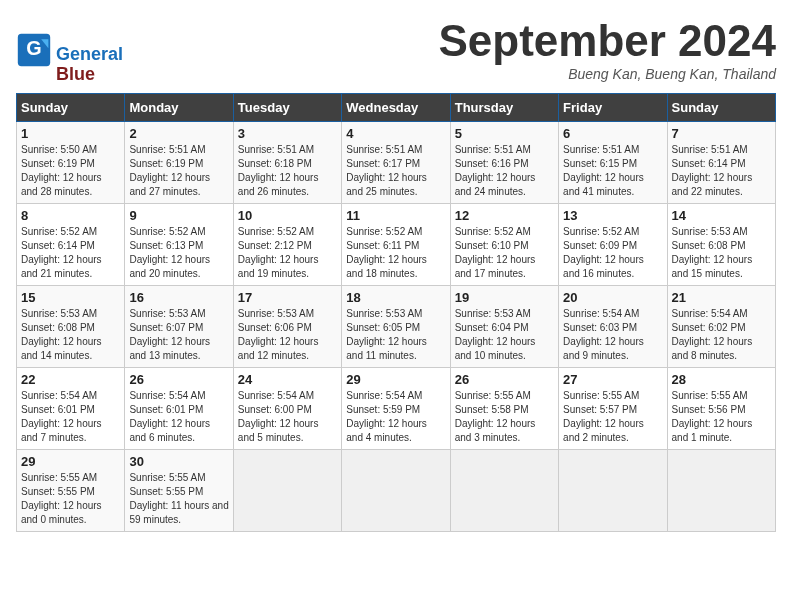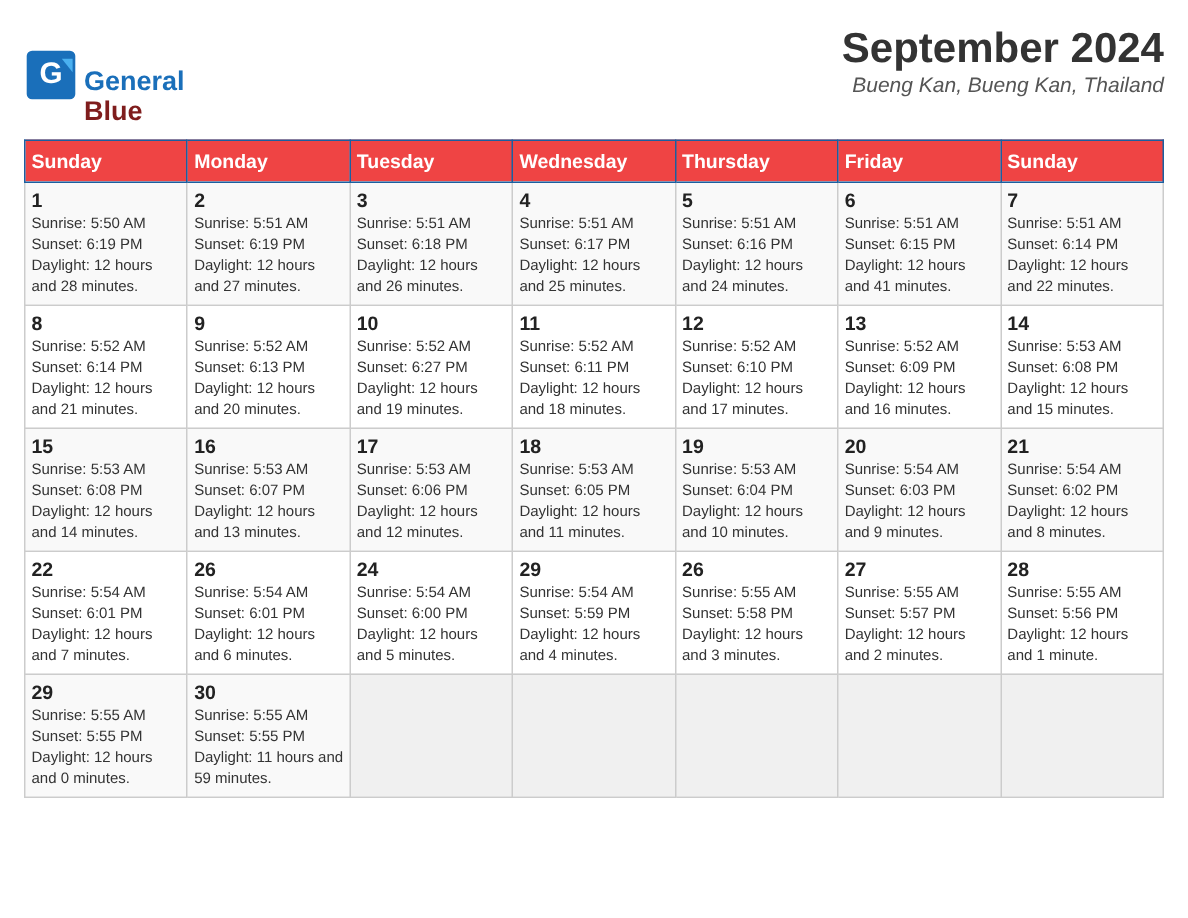--- a/index.html
+++ b/index.html
@@ -32,36 +32,36 @@
       color: #1a6fba;
     }
     .logo-icon {
       width: 36px;
       height: 36px;
     }
     .title-area {
       text-align: right;
     }
     .calendar-title {
-      font-size: 28px;
+      font-size: 44px;
       font-weight: bold;
       color: #333;
     }
     .calendar-subtitle {
       font-size: 14px;
       color: #555;
       font-style: italic;
     }
     table {
       width: 100%;
       border-collapse: collapse;
       font-size: 11px;
     }
     thead tr th {
-      background-color: #ef4444;
+      background-color: #404040;
       color: #fff;
       padding: 6px 4px;
       text-align: left;
       font-size: 13px;
       font-weight: bold;
       border: 1px solid #1a5fa0;
     }
     tbody tr td {
       border: 1px solid #ccc;
       vertical-align: top;
@@ -157,21 +157,21 @@
         <td>
           <span class="day-num">8</span>
           <div class="day-info"><span>Sunrise: 5:52 AM</span><br><span>Sunset: 6:14 PM</span><br><span>Daylight: 12 hours and 21 minutes.</span></div>
         </td>
         <td>
           <span class="day-num">9</span>
           <div class="day-info"><span>Sunrise: 5:52 AM</span><br><span>Sunset: 6:13 PM</span><br><span>Daylight: 12 hours and 20 minutes.</span></div>
         </td>
         <td>
           <span class="day-num">10</span>
-          <div class="day-info"><span>Sunrise: 5:52 AM</span><br><span>Sunset: 6:27 PM</span><br><span>Daylight: 12 hours and 19 minutes.</span></div>
+          <div class="day-info"><span>Sunrise: 5:52 AM</span><br><span>Sunset: 2:12 PM</span><br><span>Daylight: 12 hours and 19 minutes.</span></div>
         </td>
         <td>
           <span class="day-num">11</span>
           <div class="day-info"><span>Sunrise: 5:52 AM</span><br><span>Sunset: 6:11 PM</span><br><span>Daylight: 12 hours and 18 minutes.</span></div>
         </td>
         <td>
           <span class="day-num">12</span>
           <div class="day-info"><span>Sunrise: 5:52 AM</span><br><span>Sunset: 6:10 PM</span><br><span>Daylight: 12 hours and 17 minutes.</span></div>
         </td>
         <td>

